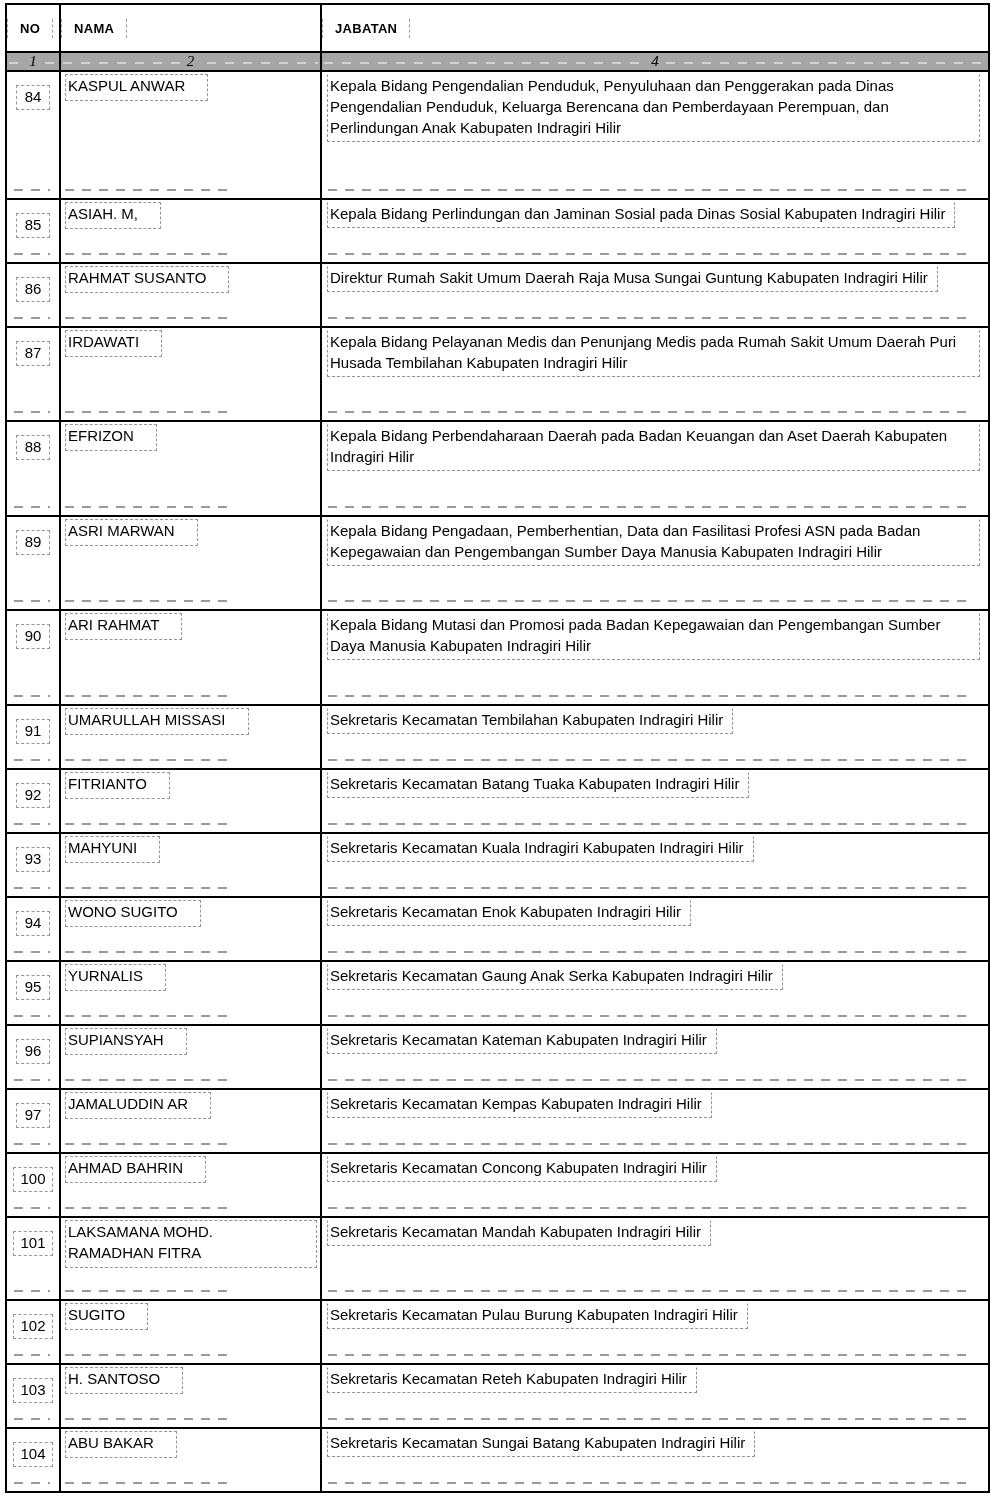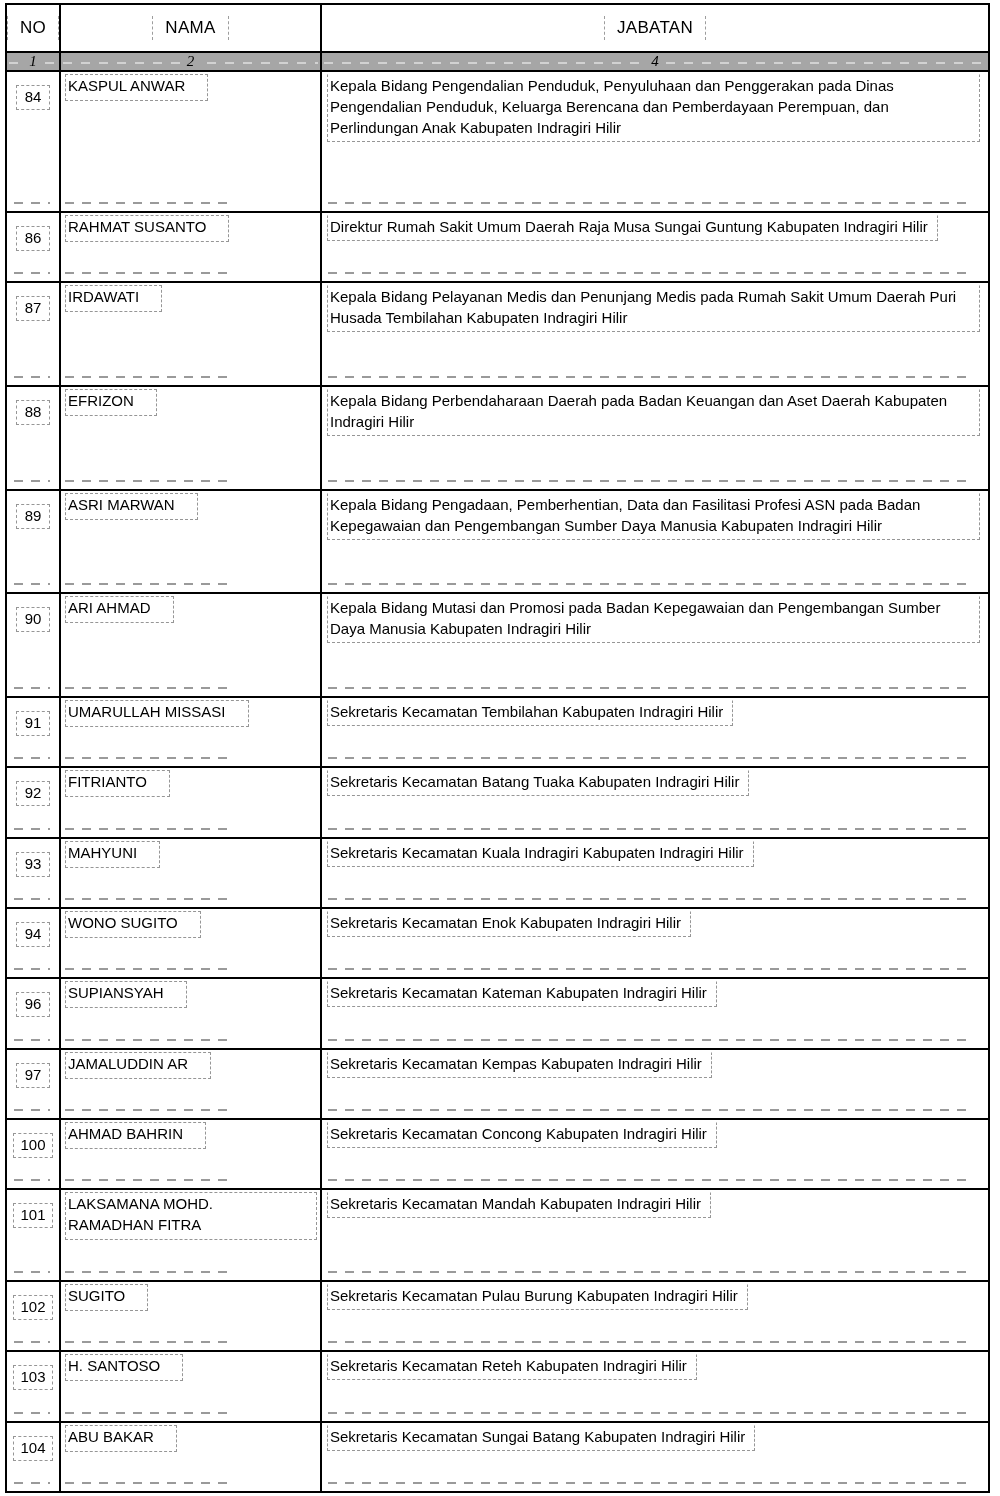--- a/index.html
+++ b/index.html
@@ -20,22 +20,22 @@
   .doc-table th, .doc-table td {
     border: 2px solid #000;
     padding: 0;
     vertical-align: top;
     overflow: hidden;
   }
 
   
   tr.head-row th {
     height: 46px;
-    vertical-align: middle; text-align: center;
-    font-weight: normal; font-size: 17px; letter-spacing: 0.3px;
+    vertical-align: middle; text-align: left;
+    font-weight: bold; font-size: 13px; letter-spacing: 0.3px;
   }
   .dbox-head {
     display: inline-block;
     padding: 2px 12px;
     border-left: 1px dashed #9d9d9d;
     border-right: 1px dashed #9d9d9d;
   }
 
   
   tr.band-row td {
@@ -114,20 +114,31 @@
       <span class="dbox dbox-num">84</span>
     </td>
     <td class="c-nama">
       <span class="dbox dbox-name">KASPUL ANWAR</span>
     </td>
     <td class="c-jab">
       <span class="dbox dbox-jab">Kepala Bidang Pengendalian Penduduk, Penyuluhaan dan Penggerakan pada Dinas Pengendalian Penduduk, Keluarga Berencana dan Pemberdayaan Perempuan, dan Perlindungan Anak Kabupaten Indragiri Hilir</span>
     </td>
   </tr>
 
+  <tr class="data-row">
+    <td class="c-no">
+      <span class="dbox dbox-num">85</span>
+    </td>
+    <td class="c-nama">
+      <span class="dbox dbox-name">ASIAH. M,</span>
+    </td>
+    <td class="c-jab">
+      <span class="dbox dbox-jab">Kepala Bidang Perlindungan dan Jaminan Sosial pada Dinas Sosial Kabupaten Indragiri Hilir</span>
+    </td>
+  </tr>
 
   <tr class="data-row">
     <td class="c-no">
       <span class="dbox dbox-num">86</span>
     </td>
     <td class="c-nama">
       <span class="dbox dbox-name">RAHMAT SUSANTO</span>
     </td>
     <td class="c-jab">
       <span class="dbox dbox-jab">Direktur Rumah Sakit Umum Daerah Raja Musa Sungai Guntung Kabupaten Indragiri Hilir</span>
@@ -168,21 +179,21 @@
     <td class="c-jab">
       <span class="dbox dbox-jab">Kepala Bidang Pengadaan, Pemberhentian, Data dan Fasilitasi Profesi ASN pada Badan Kepegawaian dan Pengembangan Sumber Daya Manusia Kabupaten Indragiri Hilir</span>
     </td>
   </tr>
 
   <tr class="data-row">
     <td class="c-no">
       <span class="dbox dbox-num">90</span>
     </td>
     <td class="c-nama">
-      <span class="dbox dbox-name">ARI AHMAD</span>
+      <span class="dbox dbox-name">ARI RAHMAT</span>
     </td>
     <td class="c-jab">
       <span class="dbox dbox-jab">Kepala Bidang Mutasi dan Promosi pada Badan Kepegawaian dan Pengembangan Sumber Daya Manusia Kabupaten Indragiri Hilir</span>
     </td>
   </tr>
 
   <tr class="data-row">
     <td class="c-no">
       <span class="dbox dbox-num">91</span>
     </td>
@@ -223,20 +234,31 @@
       <span class="dbox dbox-num">94</span>
     </td>
     <td class="c-nama">
       <span class="dbox dbox-name">WONO SUGITO</span>
     </td>
     <td class="c-jab">
       <span class="dbox dbox-jab">Sekretaris Kecamatan Enok Kabupaten Indragiri Hilir</span>
     </td>
   </tr>
 
+  <tr class="data-row">
+    <td class="c-no">
+      <span class="dbox dbox-num">95</span>
+    </td>
+    <td class="c-nama">
+      <span class="dbox dbox-name">YURNALIS</span>
+    </td>
+    <td class="c-jab">
+      <span class="dbox dbox-jab">Sekretaris Kecamatan Gaung Anak Serka Kabupaten Indragiri Hilir</span>
+    </td>
+  </tr>
 
   <tr class="data-row">
     <td class="c-no">
       <span class="dbox dbox-num">96</span>
     </td>
     <td class="c-nama">
       <span class="dbox dbox-name">SUPIANSYAH</span>
     </td>
     <td class="c-jab">
       <span class="dbox dbox-jab">Sekretaris Kecamatan Kateman Kabupaten Indragiri Hilir</span>

